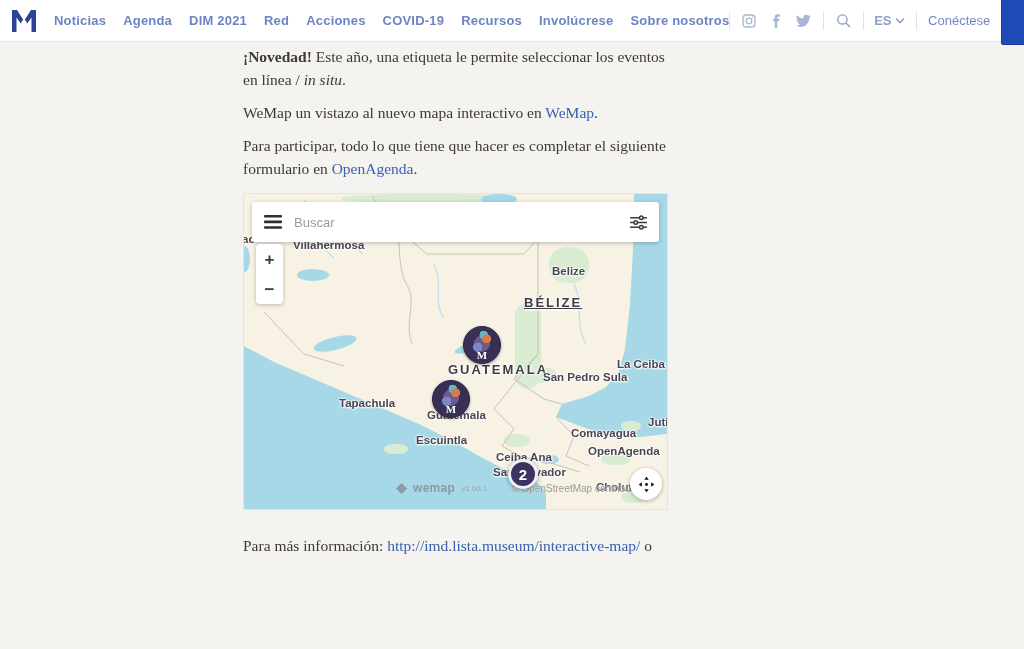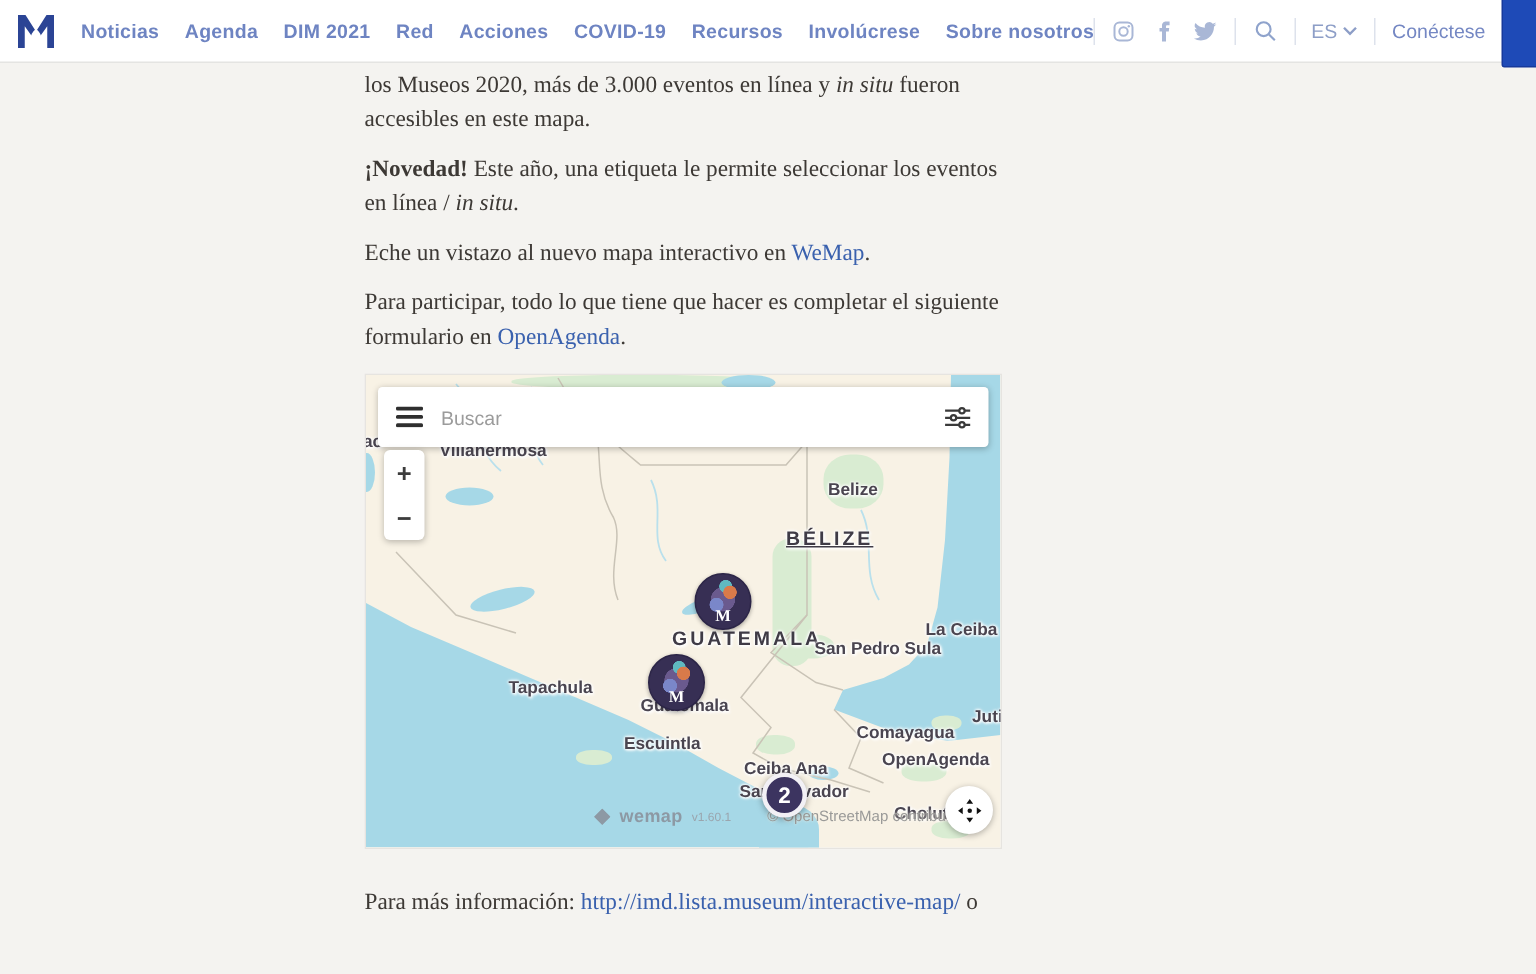--- a/index.html
+++ b/index.html
@@ -12,21 +12,21 @@
   .nav-logo { width:30px; height:28px; margin:0 16px 0 2px; display:flex; align-items:center; }
   .nav-links { display:flex; align-items:center; gap:17px; }
   .nav-link { font-size:13px; font-weight:700; color:#6e84c2; text-decoration:none;
               letter-spacing:.2px; cursor:pointer; white-space:nowrap; }
   .nav-right { margin-left:auto; display:flex; align-items:center; gap:11px; }
   .nav-divider { width:1px; height:18px; background:#dde2ec; }
   .nav-icon { width:18px; height:18px; display:flex; align-items:center; justify-content:center;
               color:#a9b7d6; cursor:pointer; }
   .nav-icon svg { display:block; }
   .lang { display:flex; align-items:center; gap:4px; color:#8d9ec7; font-size:13px;
-          font-weight:400; cursor:pointer; }
+          font-weight:700; cursor:pointer; }
   .connect { font-size:13px; font-weight:400; color:#7487c3; text-decoration:none; cursor:pointer; }
   .member-btn { background:#1e4ab7; color:#fff; font-size:13px; font-weight:700;
                 border:1px solid #16399b; border-radius:2px; padding:8px 20px;
                 cursor:pointer; font-family:inherit; letter-spacing:.2px; }
 
   
   main { width:425px; margin-left:243px; padding-top:3px; }
   main p { font-family:"Liberation Serif","DejaVu Serif",serif; font-size:15.5px;
            line-height:23px; color:#3d3935; margin-bottom:10px; }
   main p .b { font-weight:bold; }
@@ -150,23 +150,22 @@
           <path d="M1 1.5 L5 5.5 L9 1.5"></path>
         </svg>
     </div>
     <div class="nav-divider"></div>
     <a class="connect">Conéctese</a>
     <button class="member-btn">Hágase miembro</button>
   </div>
 </nav>
 
 <main>
-  <p><span>los Museos 2020, más de 3.000 eventos en línea y </span><span class="i">in situ</span><span> fueron accesibles en este mapa.</span></p>
   <p><span class="b">¡Novedad!</span><span> Este año, una etiqueta le permite seleccionar los eventos en línea / </span><span class="i">in situ</span><span>.</span></p>
-  <p><span>Eche un vistazo al nuevo mapa interactivo en </span><a class="link" href="#">WeMap</a><span>.</span></p>
+  <p><span>WeMap un vistazo al nuevo mapa interactivo en </span><a class="link" href="#">WeMap</a><span>.</span></p>
   <p><span>Para participar, todo lo que tiene que hacer es completar el siguiente formulario en </span><a class="link" href="#">OpenAgenda</a><span>.</span></p>
 
   <div class="map-widget">
     <div class="map-canvas">
 
       <div class="shape water" style="left:0;top:0;width:423px;height:315px;
            clip-path:polygon(390px 0,423px 0,423px 240px,388px 244px,352px 238px,312px 223px,318px 210px,345px 202px,362px 193px,374px 180px,381px 155px,386px 110px,389px 55px);"></div>
       <div class="shape water" style="left:0;top:0;width:423px;height:315px;
            clip-path:polygon(0 152px,30px 168px,70px 185px,105px 200px,140px 215px,175px 230px,205px 245px,235px 262px,258px 274px,275px 283px,288px 292px,295px 315px,0 315px);"></div>
       <div class="shape water" style="left:262px;top:286px;width:40px;height:34px;border-radius:50% 50% 0 0;"></div>

